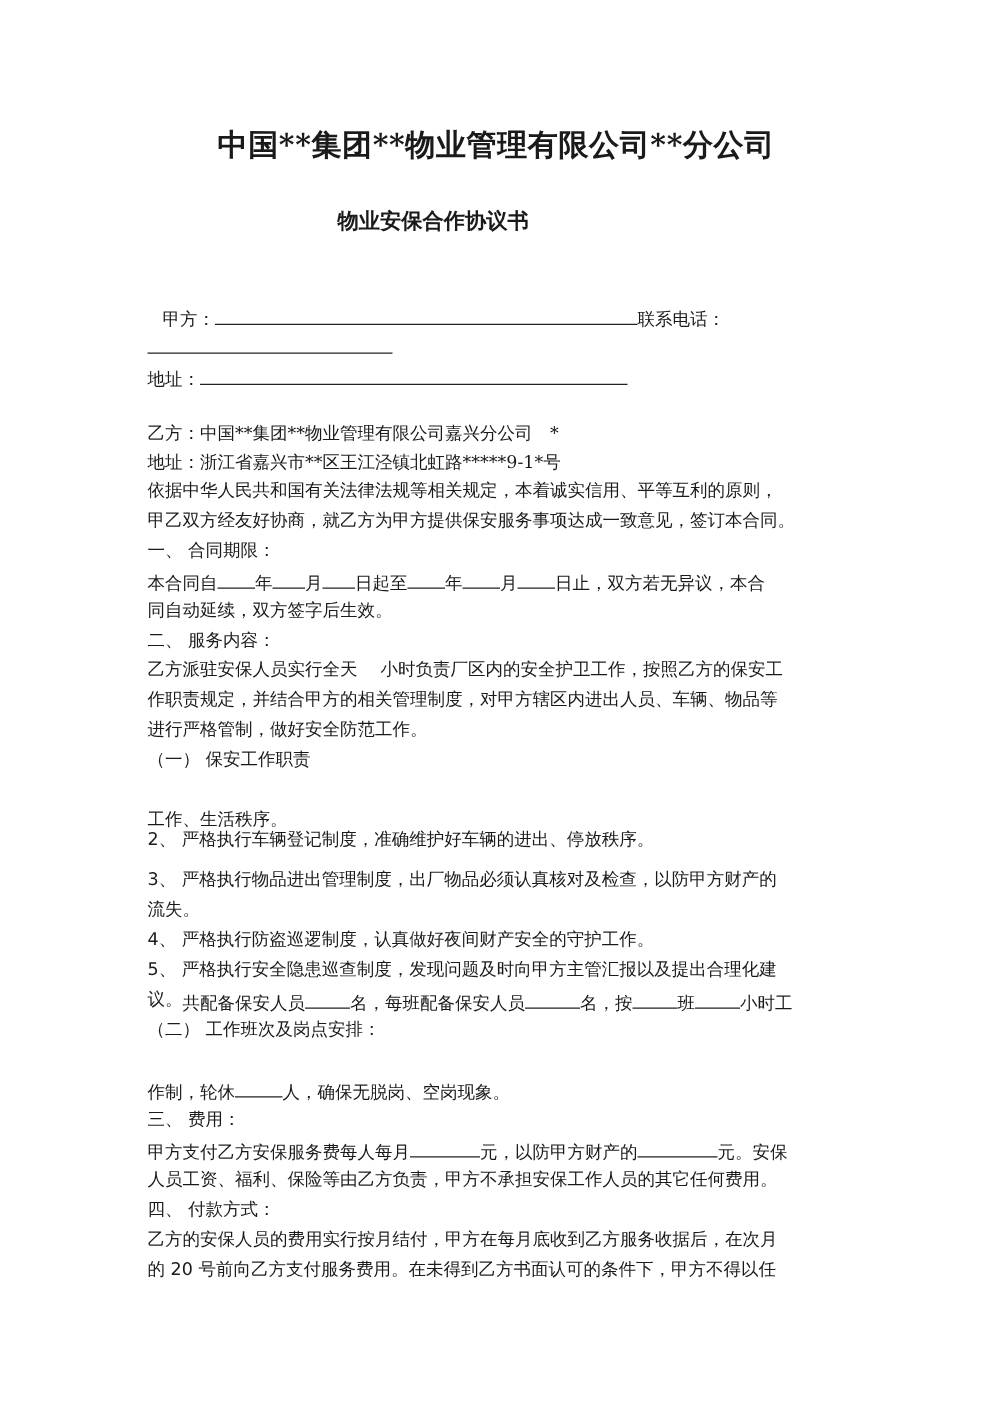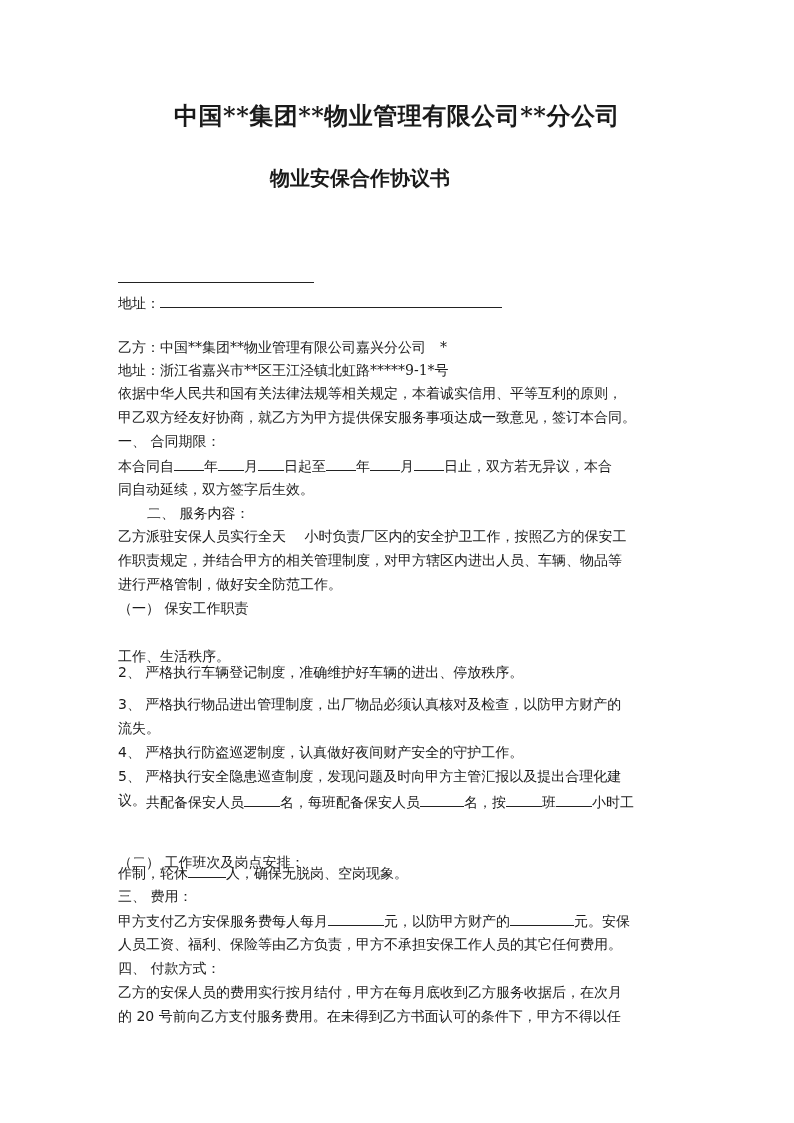--- a/index.html
+++ b/index.html
@@ -1,33 +1,36 @@
 <!DOCTYPE html>
 <html><head>
 <meta charset="utf-8">
 <style>
   html, body { margin:0; padding:0; background:#ffffff; }
   body { width:794px; height:1123px; position:relative; overflow:hidden;
          font-family: "DejaVu Serif", "Liberation Serif", serif; color:#1a1a1a; }
   .page { position:absolute; left:0; top:0; width:794px; height:814px; }
   .title { position:absolute; left:0; width:794px; top:100px; text-align:center;
            font-size:24px; font-weight:bold; letter-spacing:0.5px; }
-  .subtitle { position:absolute; left:270px; top:165px; font-size:20px; font-weight:bold; }
+  .subtitle { position:absolute; left:270px; top:165px; font-size:17px; font-weight:bold; }
   .line { position:absolute; left:118px; font-size:14px; white-space:nowrap; line-height:18px; }
   .blank { display:inline-block; border-bottom:1px solid #222; height:14px; vertical-align:baseline; }
   .num { font-family:"DejaVu Sans", "Liberation Sans", sans-serif; }
 </style>
 </head>
 <body>
 
 <div class="page">
 
   <div class="title">中国**集团**物业管理有限公司**分公司</div>
   <div class="subtitle">物业安保合作协议书</div>
 
+  <div class="line" style="top:245px; left:130px;">
+    <span>甲方：</span><span class="blank" style="width:338px;"></span><span>联系电话：</span>
+  </div>
   <div class="line" style="top:268px;">
     <span class="blank" style="width:196px;"></span>
   </div>
   <div class="line" style="top:293px;">
     <span>地址：</span><span class="blank" style="width:342px;"></span>
   </div>
 
   <div class="line" style="top:338px;">乙方：中国**集团**物业管理有限公司嘉兴分公司　*</div>
   <div class="line" style="top:361px;">
     <span>地址：</span><span>浙江省嘉兴市**区王江泾镇北虹路*****9-1*号</span>
@@ -35,21 +38,21 @@
 
   <div class="line" style="top:408px;">甲乙双方经友好协商，就乙方为甲方提供保安服务事项达成一致意见，签订本合同。</div>
   <div class="line" style="top:384px;">依据中华人民共和国有关法律法规等相关规定，本着诚实信用、平等互利的原则，</div>
 
   <div class="line" style="top:432px;">一、 合同期限：</div>
   <div class="line" style="top:456px;">
     <span>本合同自</span><span class="blank" style="width:30px;"></span><span>年</span><span class="blank" style="width:26px;"></span><span>月</span><span class="blank" style="width:26px;"></span><span>日起至</span><span class="blank" style="width:30px;"></span><span>年</span><span class="blank" style="width:30px;"></span><span>月</span><span class="blank" style="width:30px;"></span><span>日止，双方若无异议，本合</span>
   </div>
   <div class="line" style="top:480px;">同自动延续，双方签字后生效。</div>
 
-  <div class="line" style="top:504px;margin-left:29px;">二、 服务内容：</div>
+  <div class="line" style="top:504px;">二、 服务内容：</div>
   <div class="line" style="top:527px;">乙方派驻安保人员实行全天　 小时负责厂区内的安全护卫工作，按照乙方的保安工</div>
   <div class="line" style="top:551px;">作职责规定，并结合甲方的相关管理制度，对甲方辖区内进出人员、车辆、物品等</div>
   <div class="line" style="top:575px;">进行严格管制，做好安全防范工作。</div>
   <div class="line" style="top:599px;">（一） 保安工作职责</div>
 
   <div class="line" style="top:647px;">工作、生活秩序。</div>
   <div class="line" style="top:663px;">
     <span class="num">2、</span><span> 严格执行车辆登记制度，准确维护好车辆的进出、停放秩序。</span>
   </div>
   <div class="line" style="top:695px;">
@@ -57,21 +60,21 @@
   </div>
   <div class="line" style="top:719px;">流失。</div>
   <div class="line" style="top:743px;">
     <span class="num">4、</span><span> 严格执行防盗巡逻制度，认真做好夜间财产安全的守护工作。</span>
   </div>
   <div class="line" style="top:767px;">
     <span class="num">5、</span><span> 严格执行安全隐患巡查制度，发现问题及时向甲方主管汇报以及提出合理化建</span>
   </div>
   <div class="line" style="top:791px;">议。</div>
 
-  <div class="line" style="top:853px;">（二） 工作班次及岗点安排：</div>
+  <div class="line" style="top:815px;">（二） 工作班次及岗点安排：</div>
   <div class="line" style="top:792px; left:146px;">
     <span>共配备保安人员</span><span class="blank" style="width:36px;"></span><span>名，每班配备保安人员</span><span class="blank" style="width:44px;"></span><span>名，按</span><span class="blank" style="width:36px;"></span><span>班</span><span class="blank" style="width:36px;"></span><span>小时工</span>
   </div>
   <div class="line" style="top:863px;">
     <span>作制，轮休</span><span class="blank" style="width:38px;"></span><span>人，确保无脱岗、空岗现象。</span>
   </div>
 
   <div class="line" style="top:887px;">三、 费用：</div>
   <div class="line" style="top:911px;">
     <span>甲方支付乙方安保服务费每人每月</span><span class="blank" style="width:56px;"></span><span>元，以防甲方财产的</span><span class="blank" style="width:64px;"></span><span>元。安保</span>

